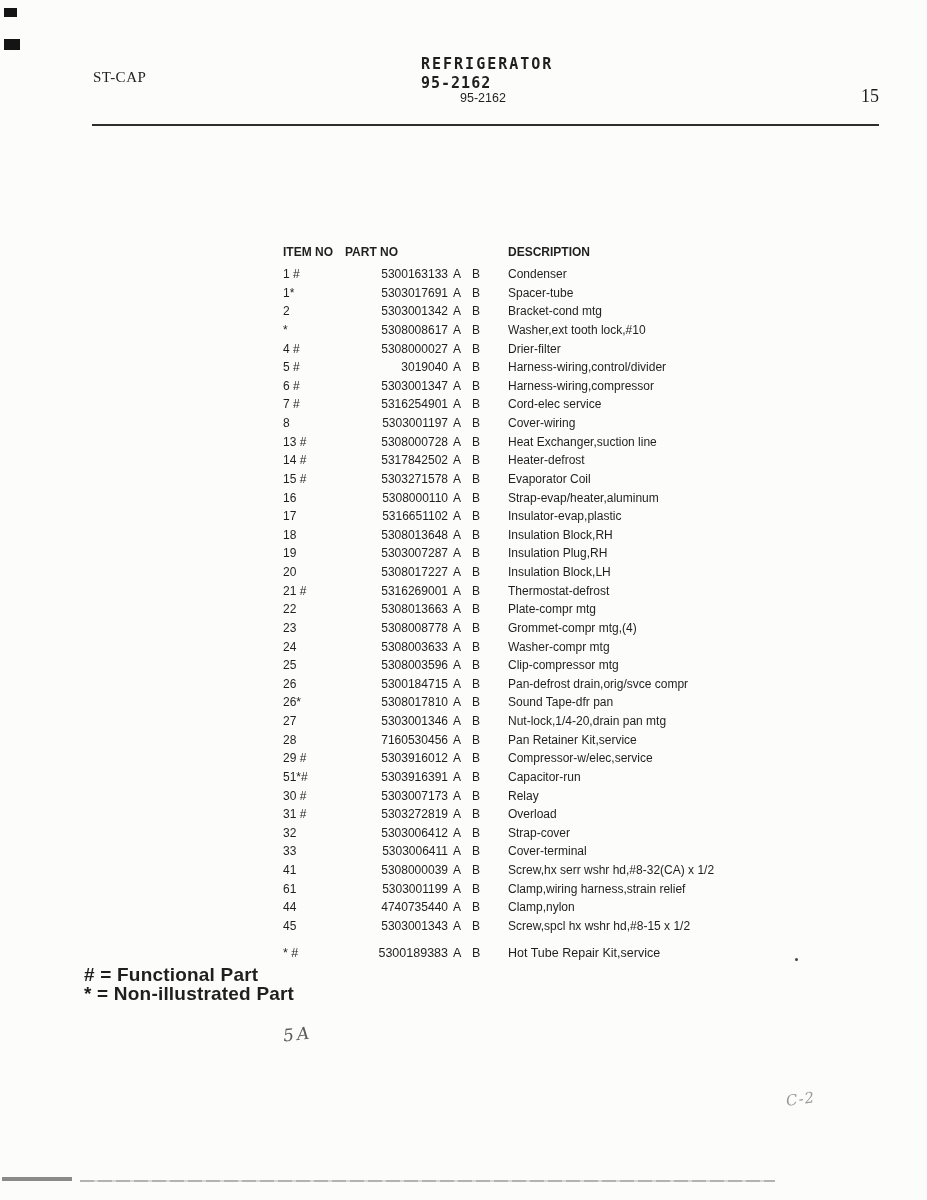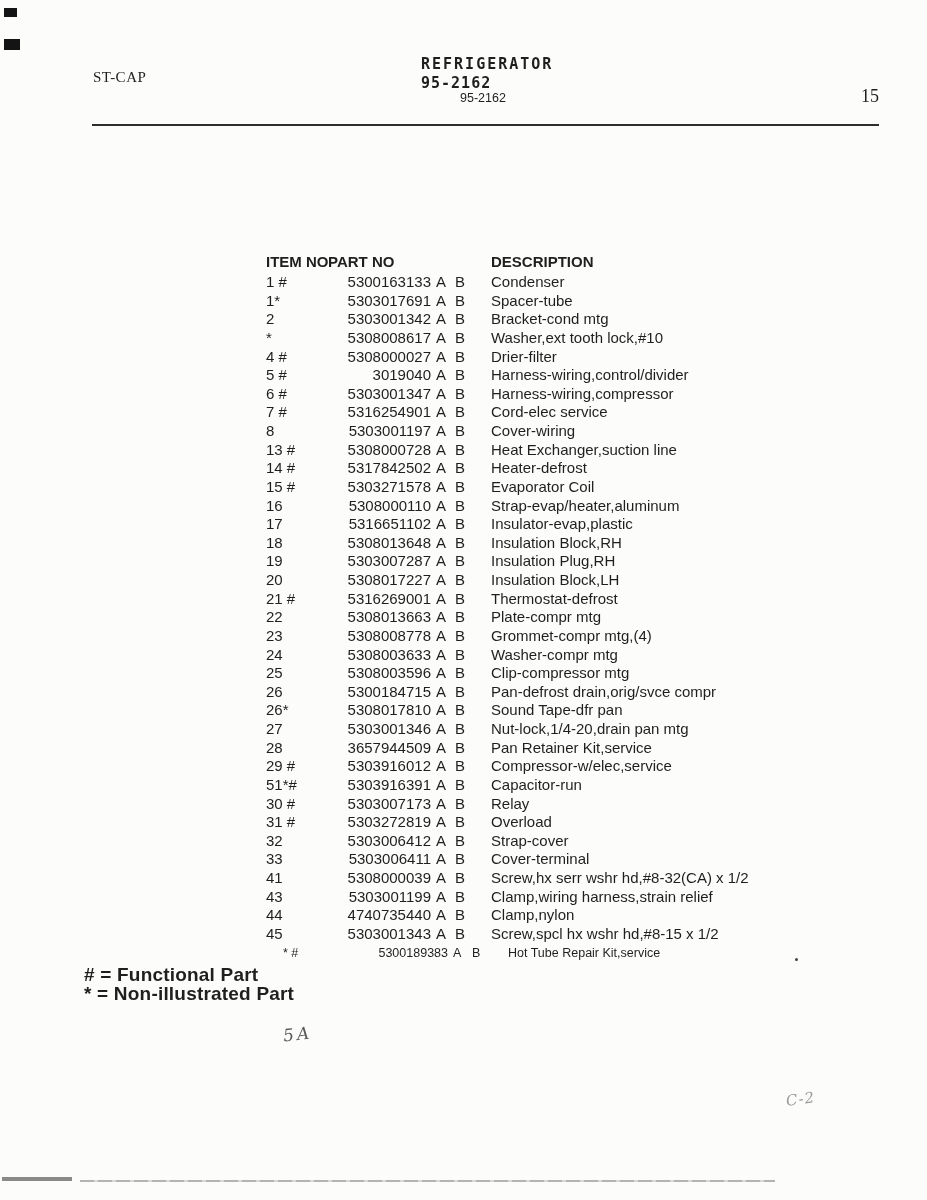--- a/index.html
+++ b/index.html
@@ -21,21 +21,21 @@
   .top-rule { left:92px; top:124px; width:787px; height:2px; background:#2e2e2e; }
 
   .legend-box {
     left:178px; top:139px; width:637px; height:83px;
     border:2px solid #2f2f2f;
   }
   .legend-line { position:absolute; left:8px; font-size:12.5px; letter-spacing:0.2px; }
   .legend-line.a { top:16px; }
   .legend-line.b { top:34px; }
 
-  .parts-table { left:266px; top:245px; width:600px; font-size:15px;margin-top:8px; }
+  .parts-table { left:283px; top:245px; width:600px; font-size:12px; }
   .thead { position:relative; height:20px; font-weight:bold; }
   .thead span { position:absolute; white-space:nowrap; }
   .h-item { left:0; }
   .h-part { left:62px; }
   .h-desc { left:225px; }
 
   .trow { position:relative; height:18.63px; }
   .trow span { position:absolute; white-space:nowrap; line-height:18.63px; }
   .c-item { left:0; }
   .c-part { left:45px; width:120px; text-align:right; }
@@ -283,21 +283,21 @@
   <div class="trow">
     <span class="c-item">27</span>
     <span class="c-part">5303001346</span>
     <span class="c-a">A</span>
     <span class="c-b">B</span>
     <span class="c-desc">Nut-lock,1/4-20,drain pan mtg</span>
   </div>
 
   <div class="trow">
     <span class="c-item">28</span>
-    <span class="c-part">3657944509</span>
+    <span class="c-part">7160530456</span>
     <span class="c-a">A</span>
     <span class="c-b">B</span>
     <span class="c-desc">Pan Retainer Kit,service</span>
   </div>
 
   <div class="trow">
     <span class="c-item">29 #</span>
     <span class="c-part">5303916012</span>
     <span class="c-a">A</span>
     <span class="c-b">B</span>
@@ -346,21 +346,21 @@
 
   <div class="trow">
     <span class="c-item">41</span>
     <span class="c-part">5308000039</span>
     <span class="c-a">A</span>
     <span class="c-b">B</span>
     <span class="c-desc">Screw,hx serr wshr hd,#8-32(CA) x 1/2</span>
   </div>
 
   <div class="trow">
-    <span class="c-item">43</span>
+    <span class="c-item">61</span>
     <span class="c-part">5303001199</span>
     <span class="c-a">A</span>
     <span class="c-b">B</span>
     <span class="c-desc">Clamp,wiring harness,strain relief</span>
   </div>
 
   <div class="trow">
     <span class="c-item">44</span>
     <span class="c-part">4740735440</span>
     <span class="c-a">A</span>

